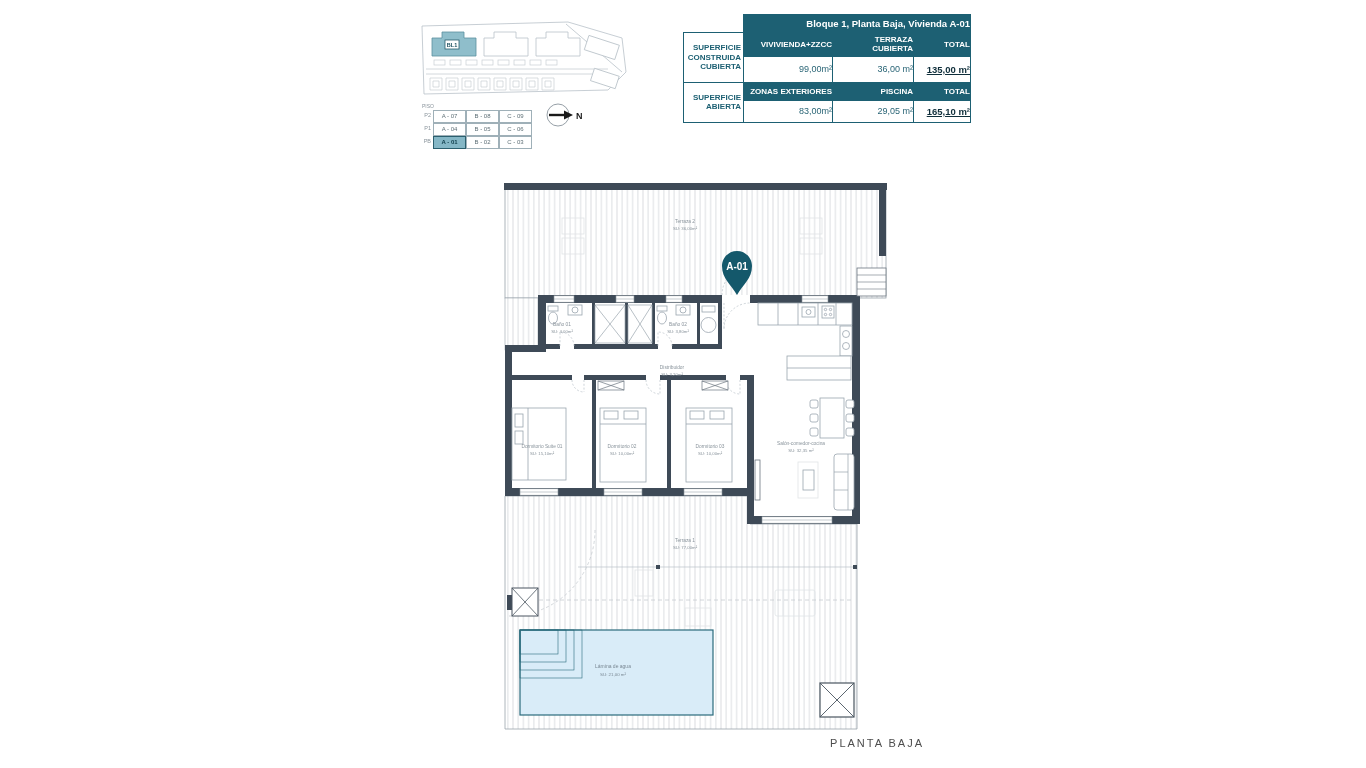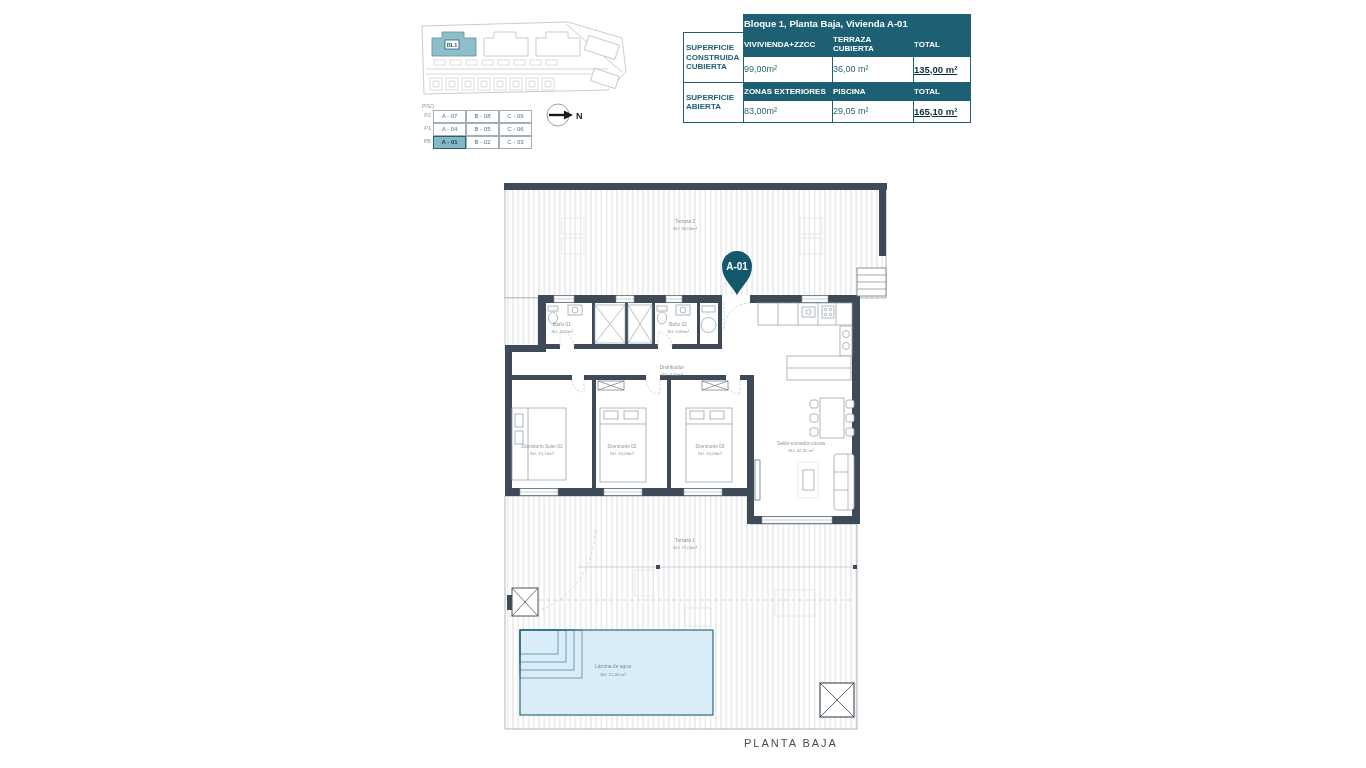--- a/index.html
+++ b/index.html
@@ -1,39 +1,39 @@
 <!DOCTYPE html>
 <html><head>
 <meta charset="utf-8">
 <style>
   html,body{margin:0;padding:0;background:#ffffff;}
   body{width:1366px;height:768px;overflow:hidden;font-family:"Liberation Sans",sans-serif;}
   #stage{position:relative;width:1366px;height:768px;background:#ffffff;}
 
   
   .summary{position:absolute;left:683px;top:14px;border-collapse:collapse;table-layout:fixed;}
-  .summary td{border:1px solid #1d6073;text-align:left;vertical-align:middle;padding:0;}
+  .summary td{border:1px solid #1d6073;text-align:right;vertical-align:middle;padding:0;}
   .summary td.corner{border:none;}
   .summary .title{background:#1d6073;color:#ffffff;font-weight:bold;font-size:9.5px;height:17px;}
   .summary .hdr{background:#1d6073;color:#ffffff;font-weight:bold;font-size:8px;height:16px;}
   .summary .lbl{color:#1d6073;font-weight:bold;font-size:8px;line-height:1.2;padding:10px 2px;text-transform:uppercase;}
   .summary .val{color:#2a6576;font-size:9px;height:20px;}
   .summary .tot{color:#0f2e3a;font-weight:bold;font-size:9.5px;text-decoration:underline;}
   .c0{width:55px;} .c1{width:88px;} .c2{width:80px;} .c3{width:56px;margin-left:41px;}
 
   
   .floors{position:absolute;left:420px;top:103px;}
   .floors-corner{font-size:5px;color:#8a949c;margin-left:2px;height:7px;}
   .floors-grid{display:grid;grid-template-columns:13px 33px 33px 33px;}
   .floors-grid .frow{display:contents;}
   .fl{font-size:5.5px;color:#8a949c;text-align:right;padding-right:2px;line-height:11px;}
   .fc{border:0.5px solid #9fb0b8;font-size:6px;color:#5f7077;text-align:center;line-height:10px;height:11px;background:#ffffff;}
   .fc.hl{background:#85b7c6;color:#12404d;font-weight:bold;border:1px solid #2b5f6e;}
 
-  .footer-title{position:absolute;left:744px;top:737px;width:180px;text-align:left;
+  .footer-title{position:absolute;left:744px;top:737px;width:180px;text-align:right;
     font-size:11px;color:#4d4d4d;letter-spacing:2px;}
 
   svg text{font-family:"Liberation Sans",sans-serif;}
 </style>
 </head>
 <body>
 
 <div id="stage">
 
   <svg style="position:absolute;left:408px;top:12px;" width="228" height="90" viewBox="0 0 228 90">

